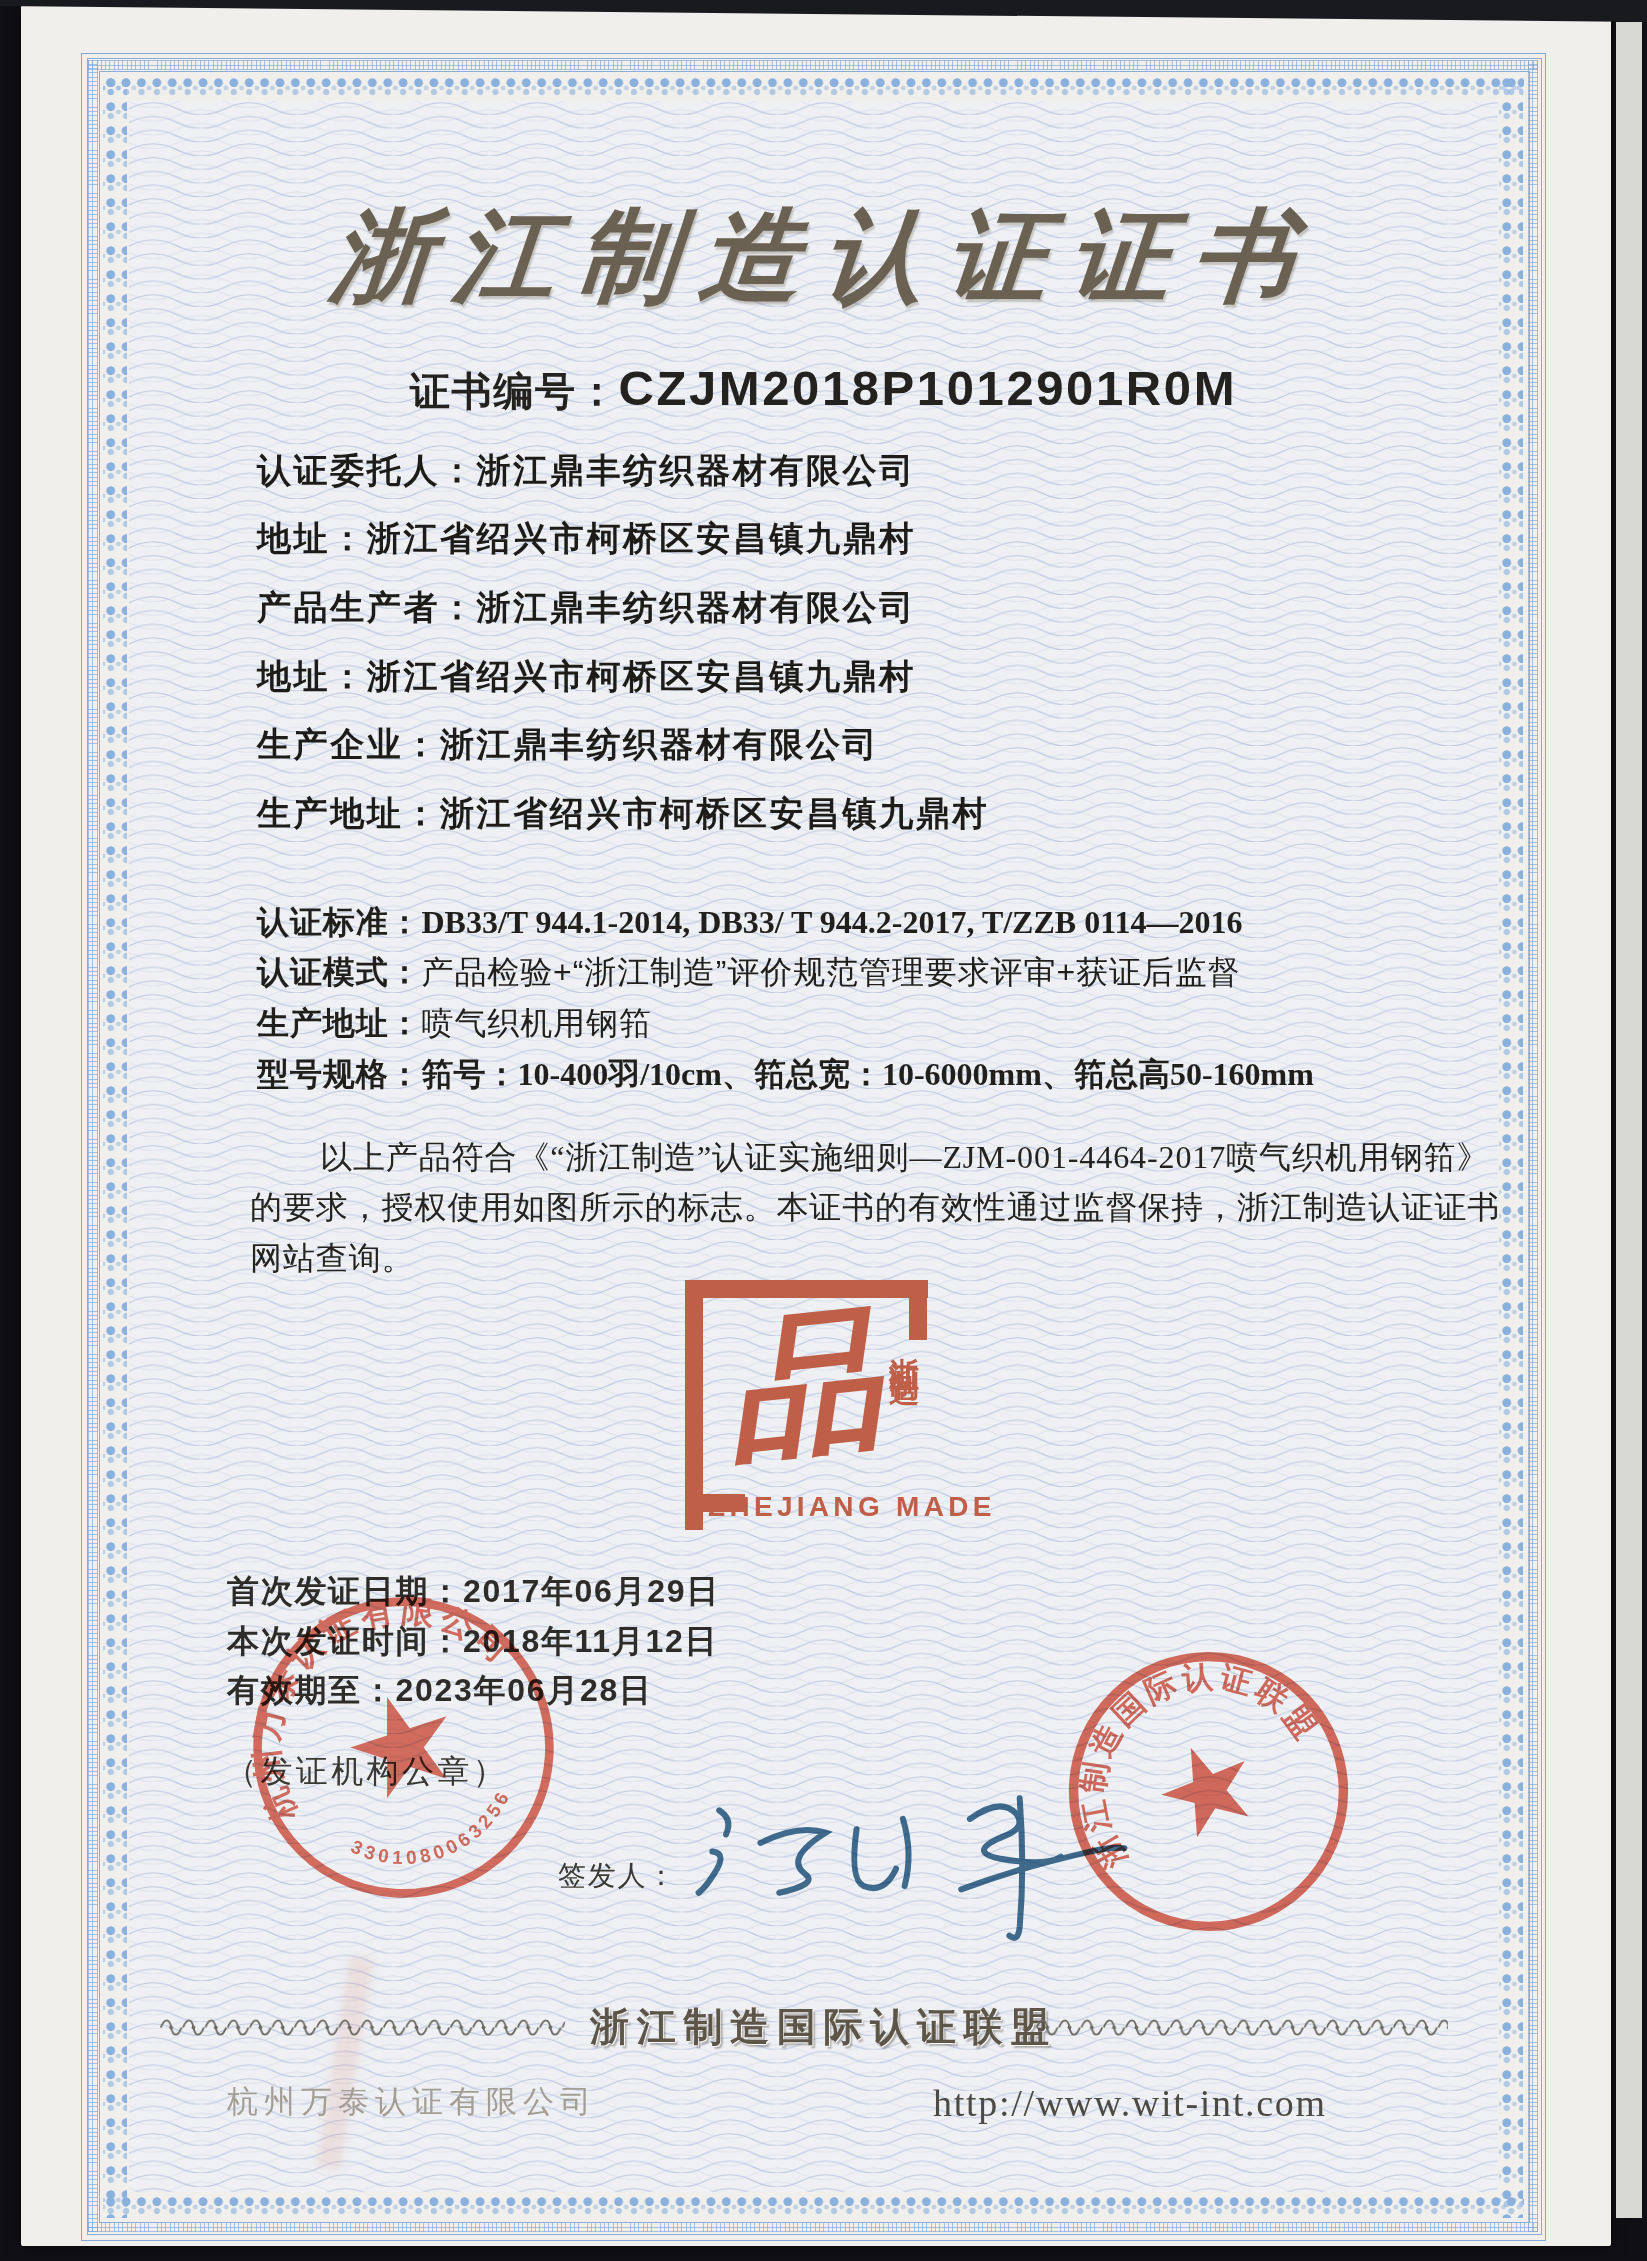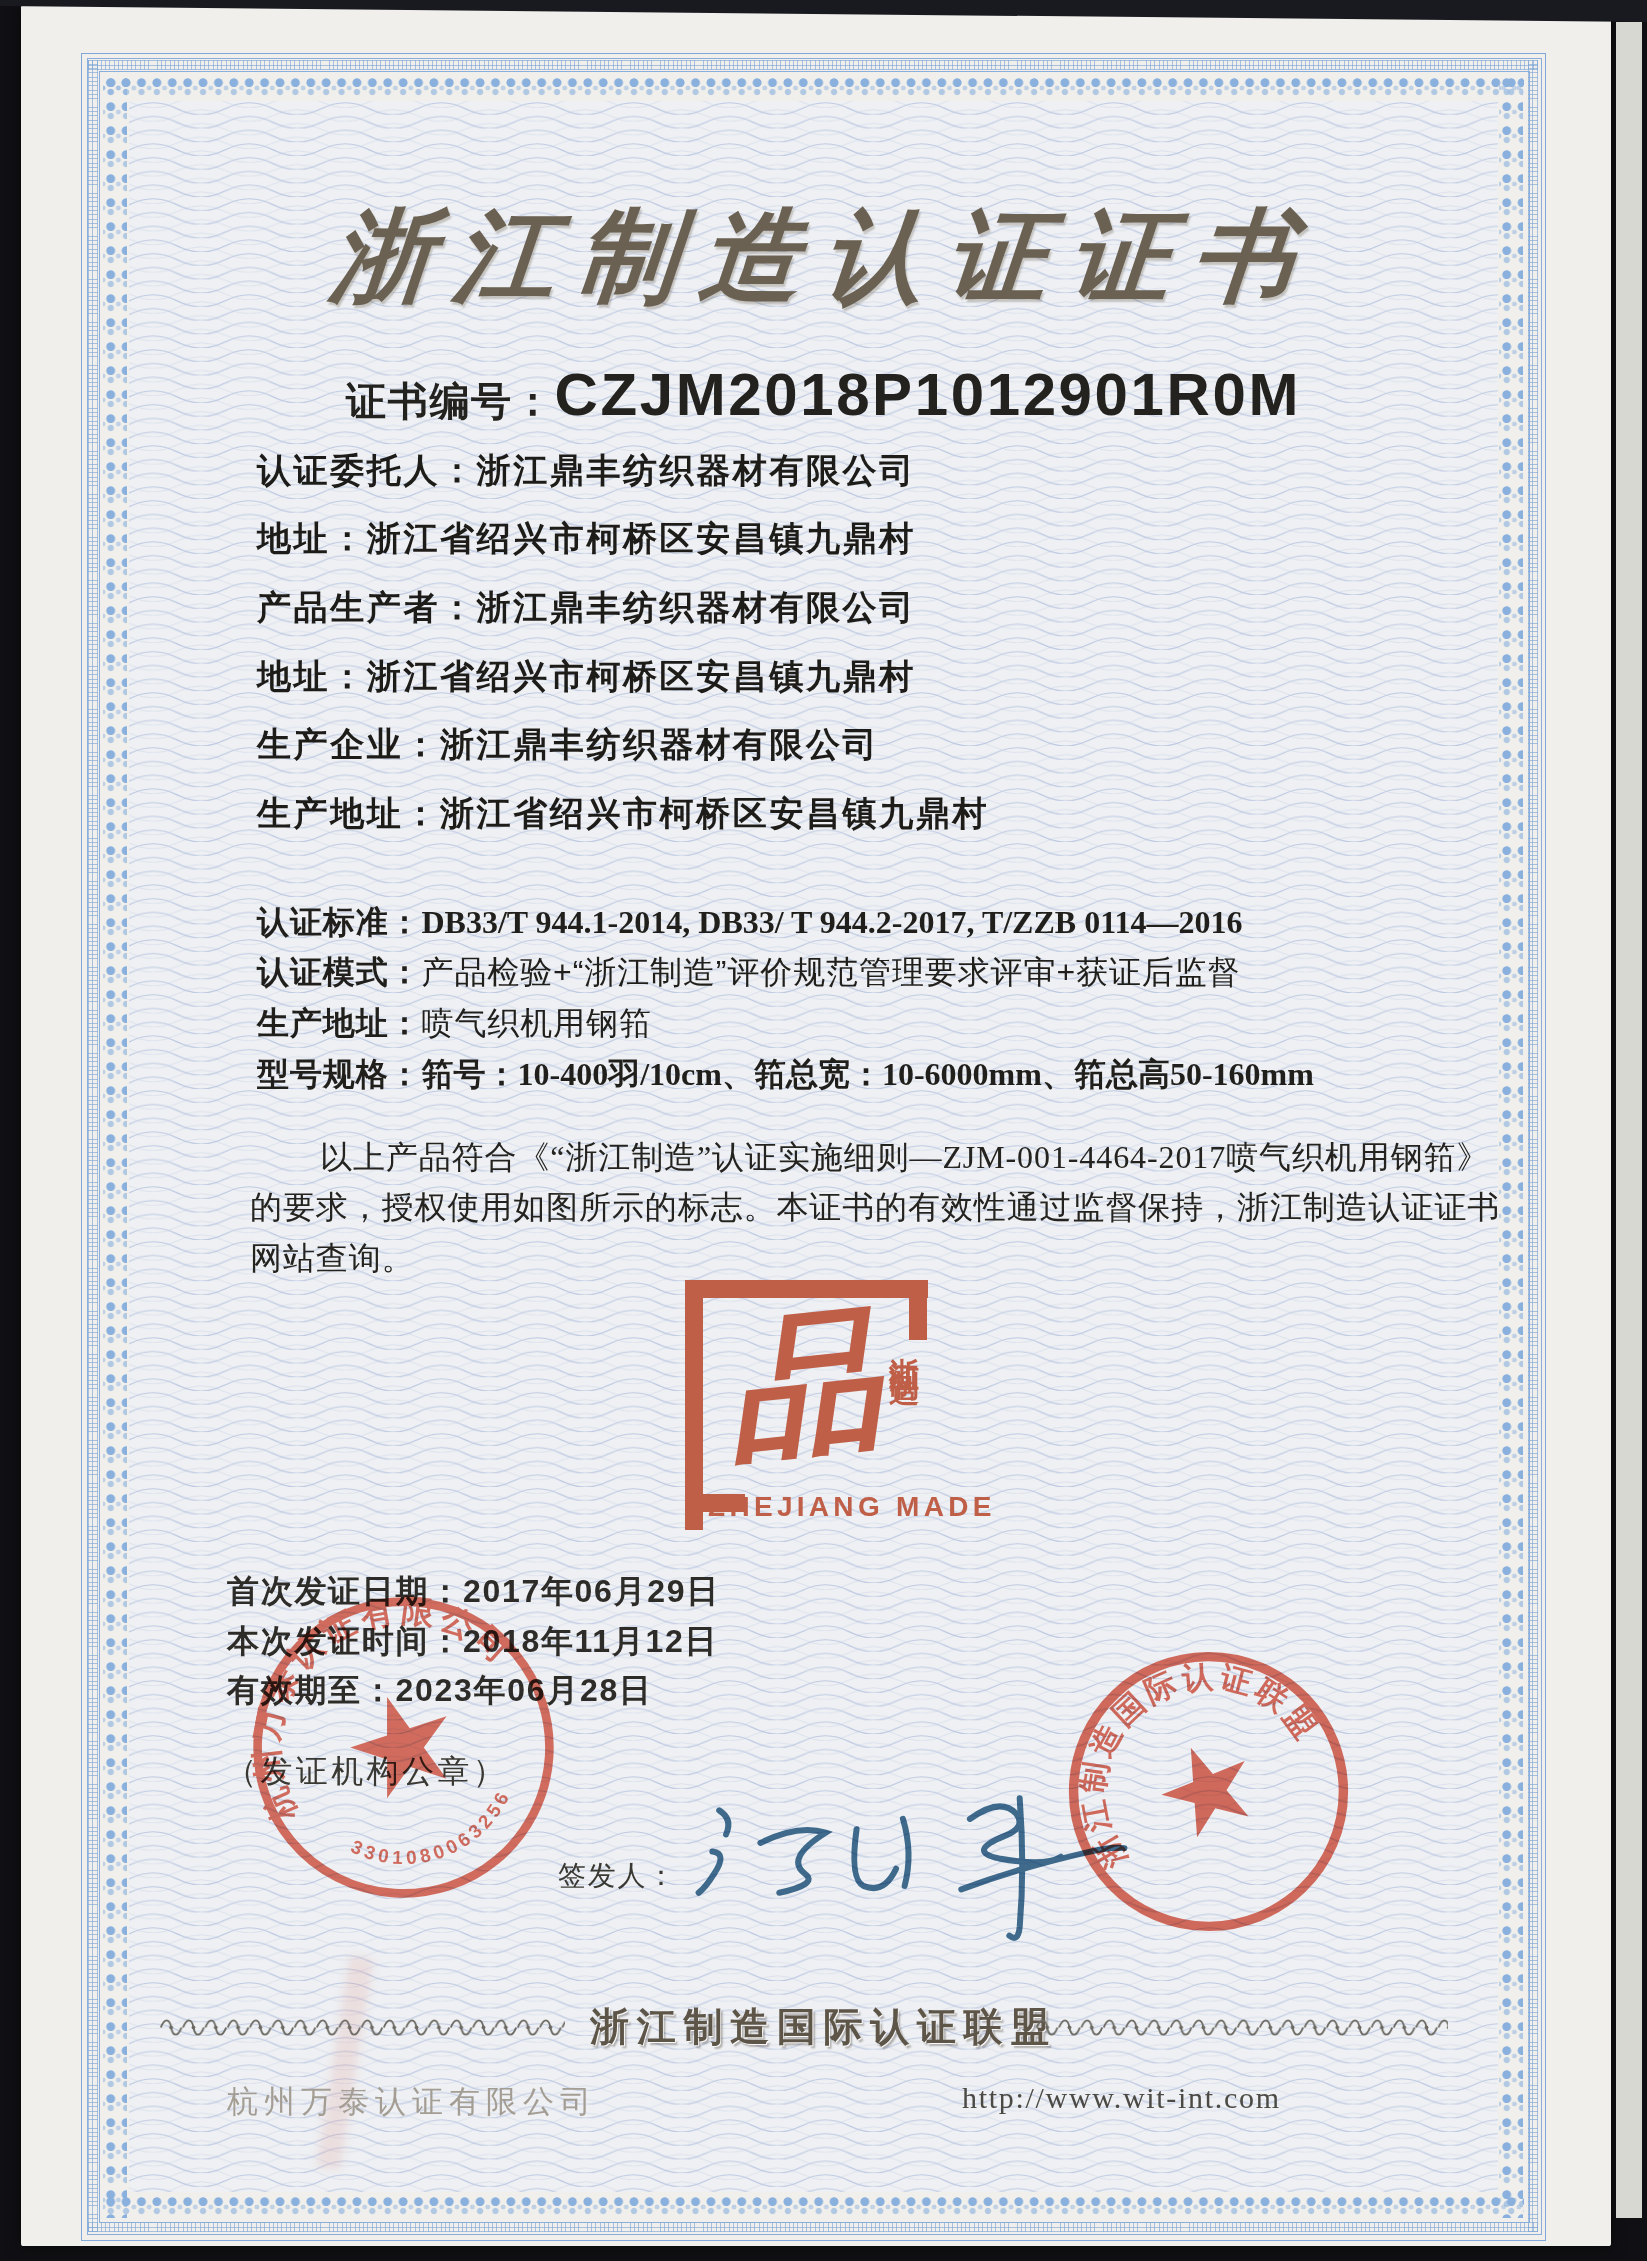--- a/index.html
+++ b/index.html
@@ -35,21 +35,21 @@
   .orn.r{left:1499px;top:75px;width:24px;height:2143px;}
   
   .content-bg{position:absolute;left:129px;top:101px;width:1369px;height:2091px;background:#eef0f3;}
   .content-bg svg{position:absolute;left:0;top:0;}
   .title{position:absolute;left:0;top:190px;width:1647px;text-align:center;
          font-family:"Liberation Serif",serif;font-weight:700;font-style:italic;
          font-size:101px;letter-spacing:22px;color:#6a6153;transform:skewX(-5deg);
          text-shadow:1.7px 2.6px 1.7px rgba(90,80,60,.28);}
   .certno{position:absolute;left:0;top:360px;width:1647px;text-align:center;font-size:40px;
           font-weight:700;color:#23221f;letter-spacing:1.7px;}
-  .certno .lat{font-size:60px;letter-spacing:2.6px;text-align:center;}
+  .certno .lat{font-size:49px;letter-spacing:2.6px;text-align:center;}
   .iline{position:absolute;left:257px;font-size:34px;font-weight:700;color:#1d1c19;letter-spacing:2.6px;white-space:nowrap;}
   .iline .val{font-family:"Liberation Serif",serif;font-weight:700;}
   .sline{position:absolute;left:257px;font-size:32px;font-weight:700;color:#201f1c;letter-spacing:0.9px;white-space:nowrap;}
   .sline .val-serif{font-family:"Liberation Serif",serif;font-weight:600;letter-spacing:0;}
   .sline .val-sans{font-weight:400;}
   .para-line{position:absolute;left:257px;width:1252px;font-family:"Liberation Serif",serif;
              font-size:32px;font-weight:500;color:#24231f;letter-spacing:0.9px;white-space:nowrap;}
   .dline{position:absolute;left:227px;font-size:32px;font-weight:600;color:#2e2c28;letter-spacing:1.7px;
          font-family:Liberation Sans, sans-serif;white-space:nowrap;}
   .note{position:absolute;left:225px;top:1750px;font-size:32px;color:#3a3833;letter-spacing:3.4px;
@@ -76,22 +76,22 @@
          filter:blur(4.3px);transform:rotate(9deg);}
   
   .alliance{position:absolute;left:0;top:2000px;width:1647px;text-align:center;font-size:39px;
             font-weight:700;color:#5e5549;letter-spacing:7.7px;
             text-shadow:0.9px 0.9px 0 rgba(255,255,255,.9),2.6px 2.6px 1.7px rgba(60,50,40,.33);}
   .chain{position:absolute;top:2018px;height:19px;}
   .chain.left{left:160px;width:405px;}
   .chain.right{left:1036px;width:412px;}
   .issuer{position:absolute;left:227px;top:2081px;font-size:31px;color:#a39d94;letter-spacing:6px;
           font-family:"Liberation Serif",serif;}
-  .url{position:absolute;left:933px;top:2081px;font-size:30px;color:#4c4a45;letter-spacing:1.7px;
-       font-family:"Liberation Serif",serif;margin-left:29px;}
+  .url{position:absolute;left:933px;top:2081px;font-size:38px;color:#4c4a45;letter-spacing:1.7px;
+       font-family:"Liberation Serif",serif;}
 </style>
 </head>
 <body>
 
 <div id="canvas">
 
   <div class="paper"></div>
   <div class="scan-strip-right"></div>
   <div class="scan-strip-top"></div>
 

